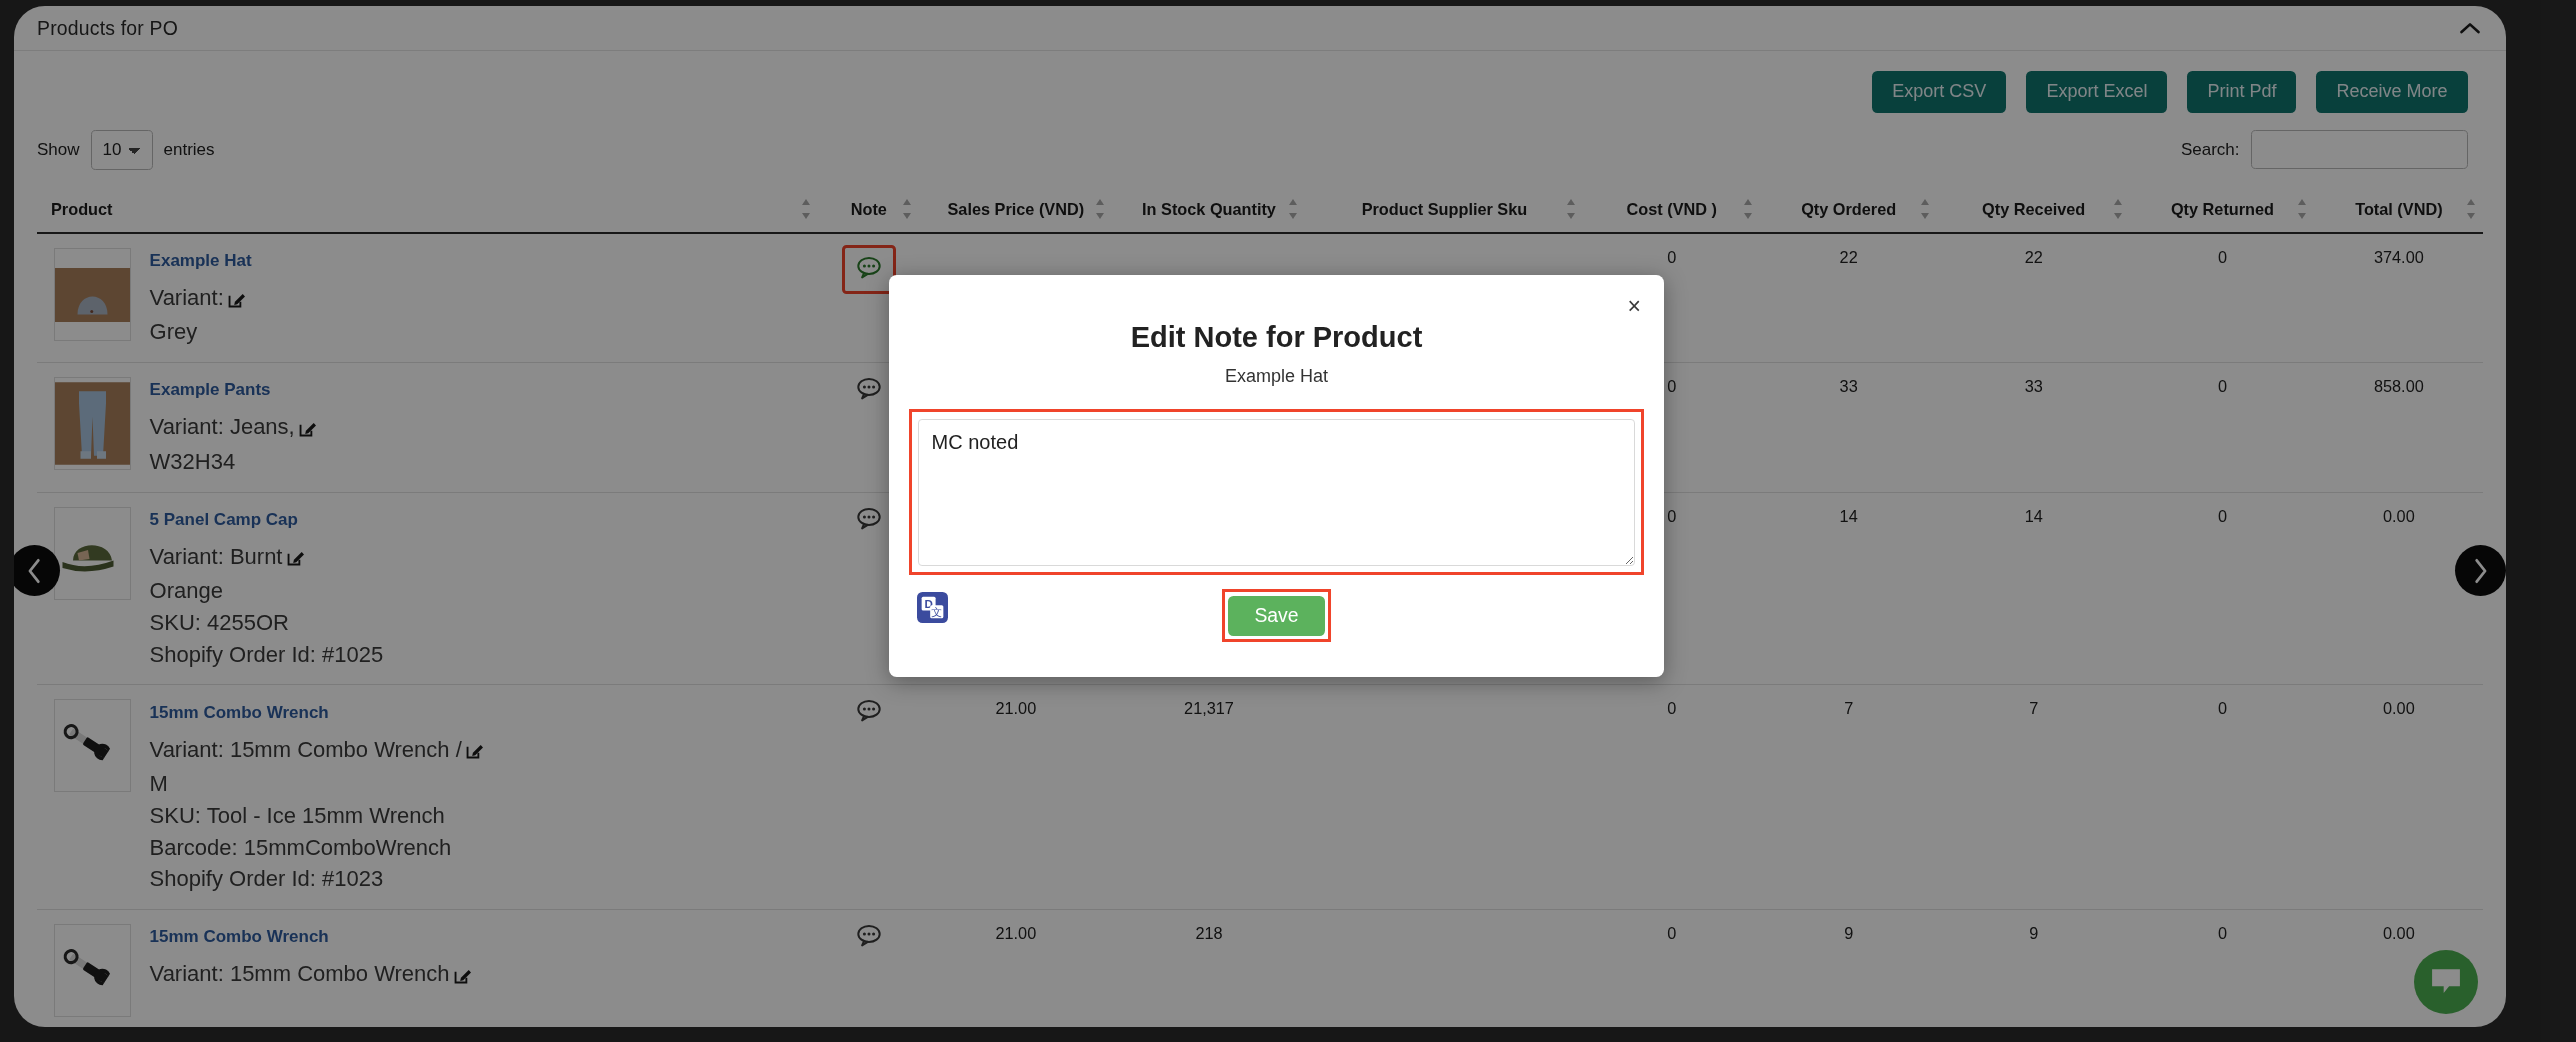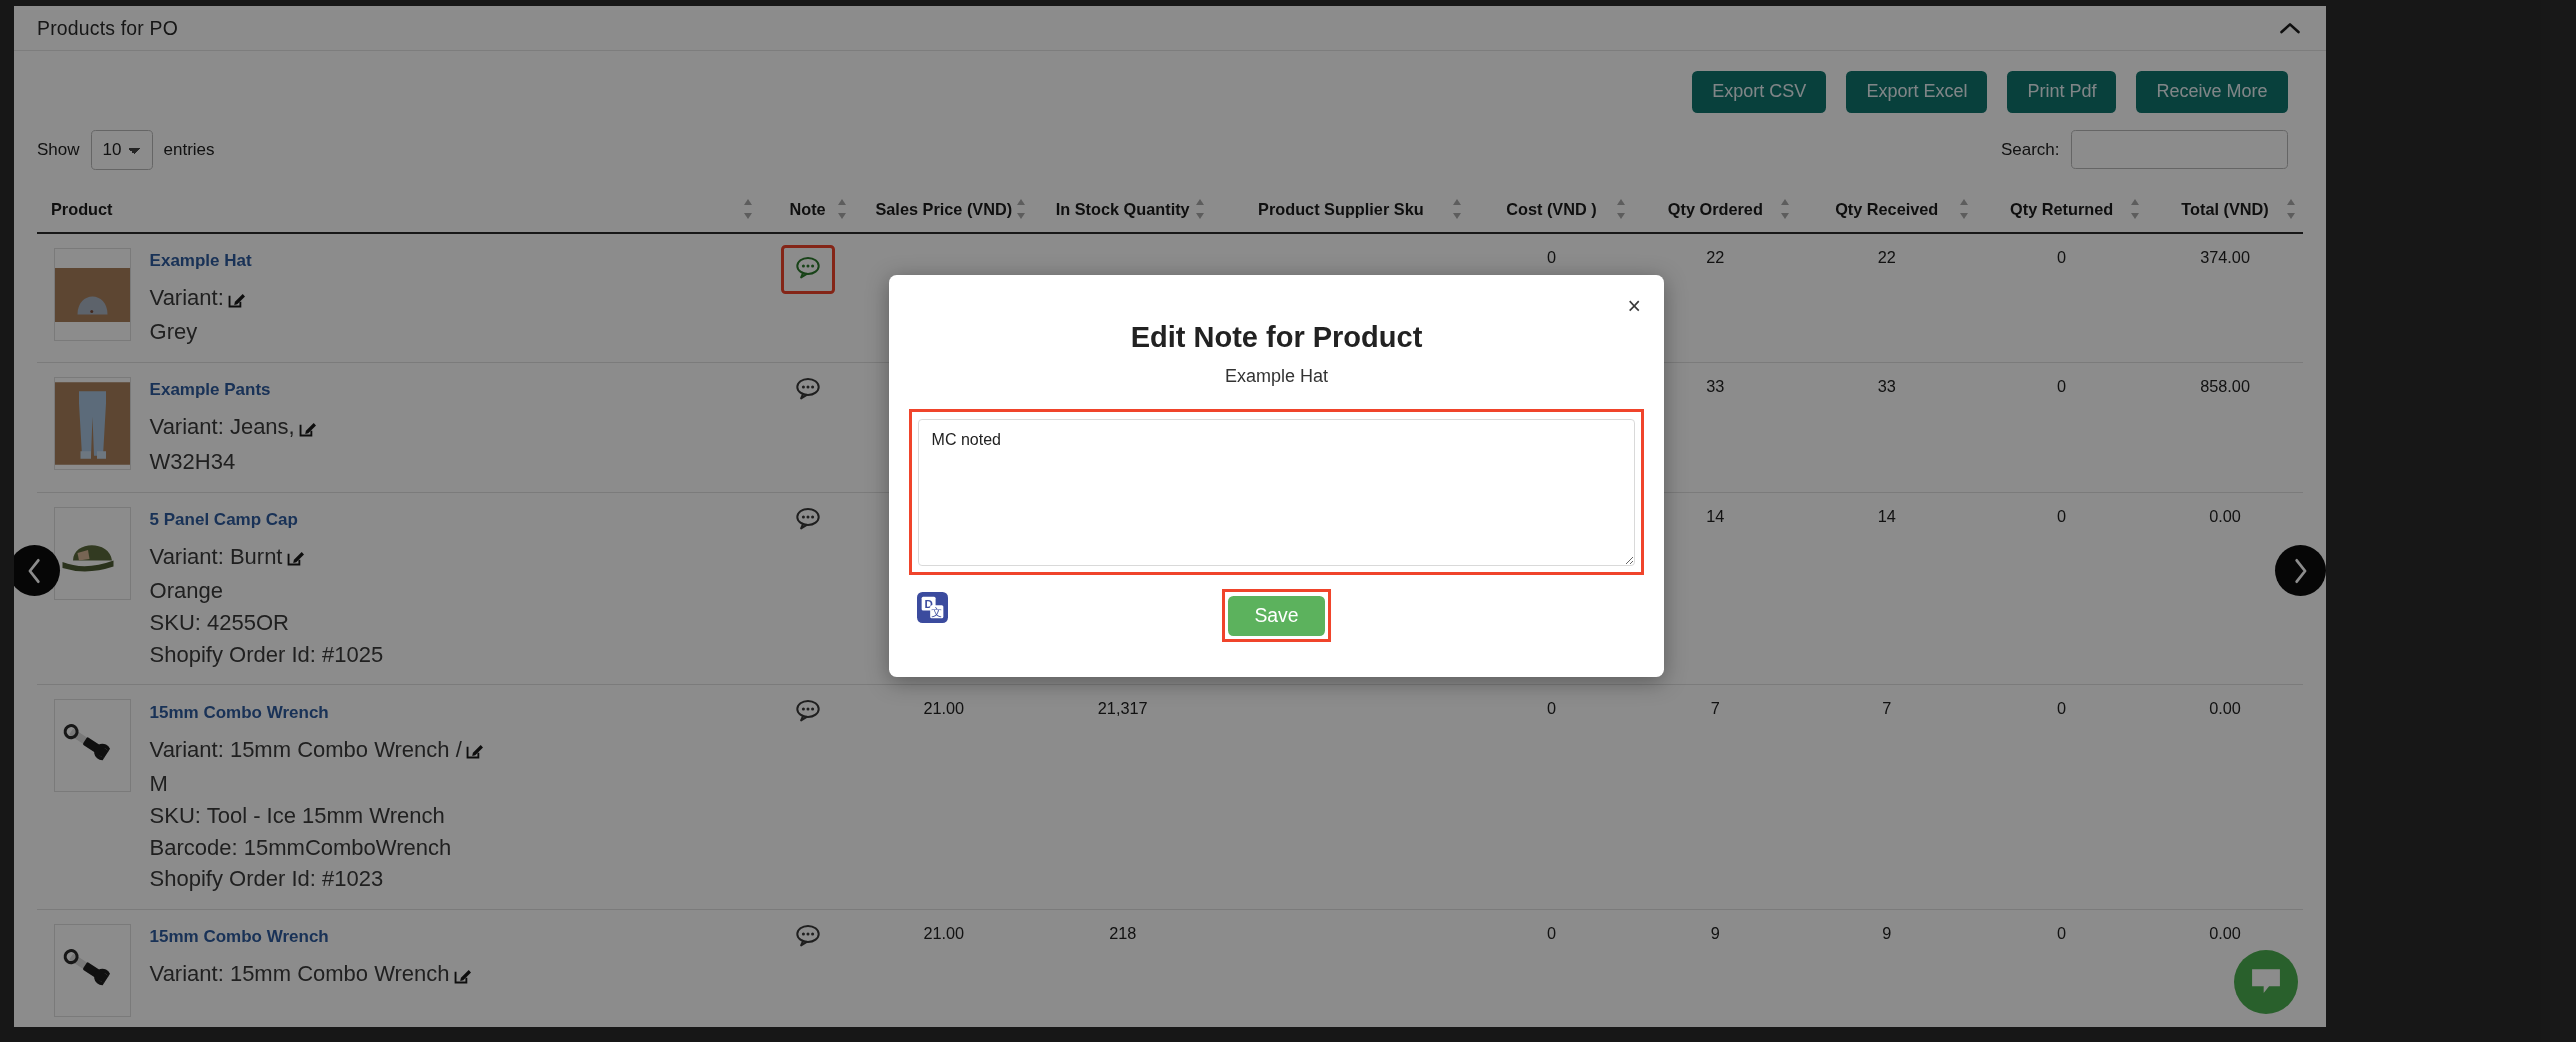--- a/index.html
+++ b/index.html
@@ -12,23 +12,24 @@
   #root {
     position: relative;
     width: 2576px; height: 1042px;
     background: #2b2b2b;
   }
 
   
   #page {
     position: absolute;
     left: 14px; top: 6.2px;
-    width: 2312px; height: 1021px;
+    width: 2492px; height: 1021px;
     background: #fff;
     overflow: hidden;
+    border-radius: 31px;
   }
 
   .card-header {
     position: relative;
     height: 45px;
     border-bottom: 0.8px solid #e3e3e3;
     display: flex; align-items: center;
     padding: 0 23px;
   }
   .card-title {
@@ -224,21 +225,21 @@
     margin: 22px 20px 0 20px;
     border: 3.9px solid #f0442b;
     padding: 6.2px;
   }
   .note-textarea {
     width: 100%;
     height: 147px;
     border: 0.8px solid #d9d9d9;
     border-radius: 3.9px;
     resize: vertical;
-    font-size: 16px;
+    font-size: 20px;
     font-family: "Liberation Sans", sans-serif;
     color: #222;
     padding: 11px 12.4px;
     outline: none;
     display: block;
   }
   .modal-footer {
     position: relative;
     margin-top: 17px;
     height: 45px;

